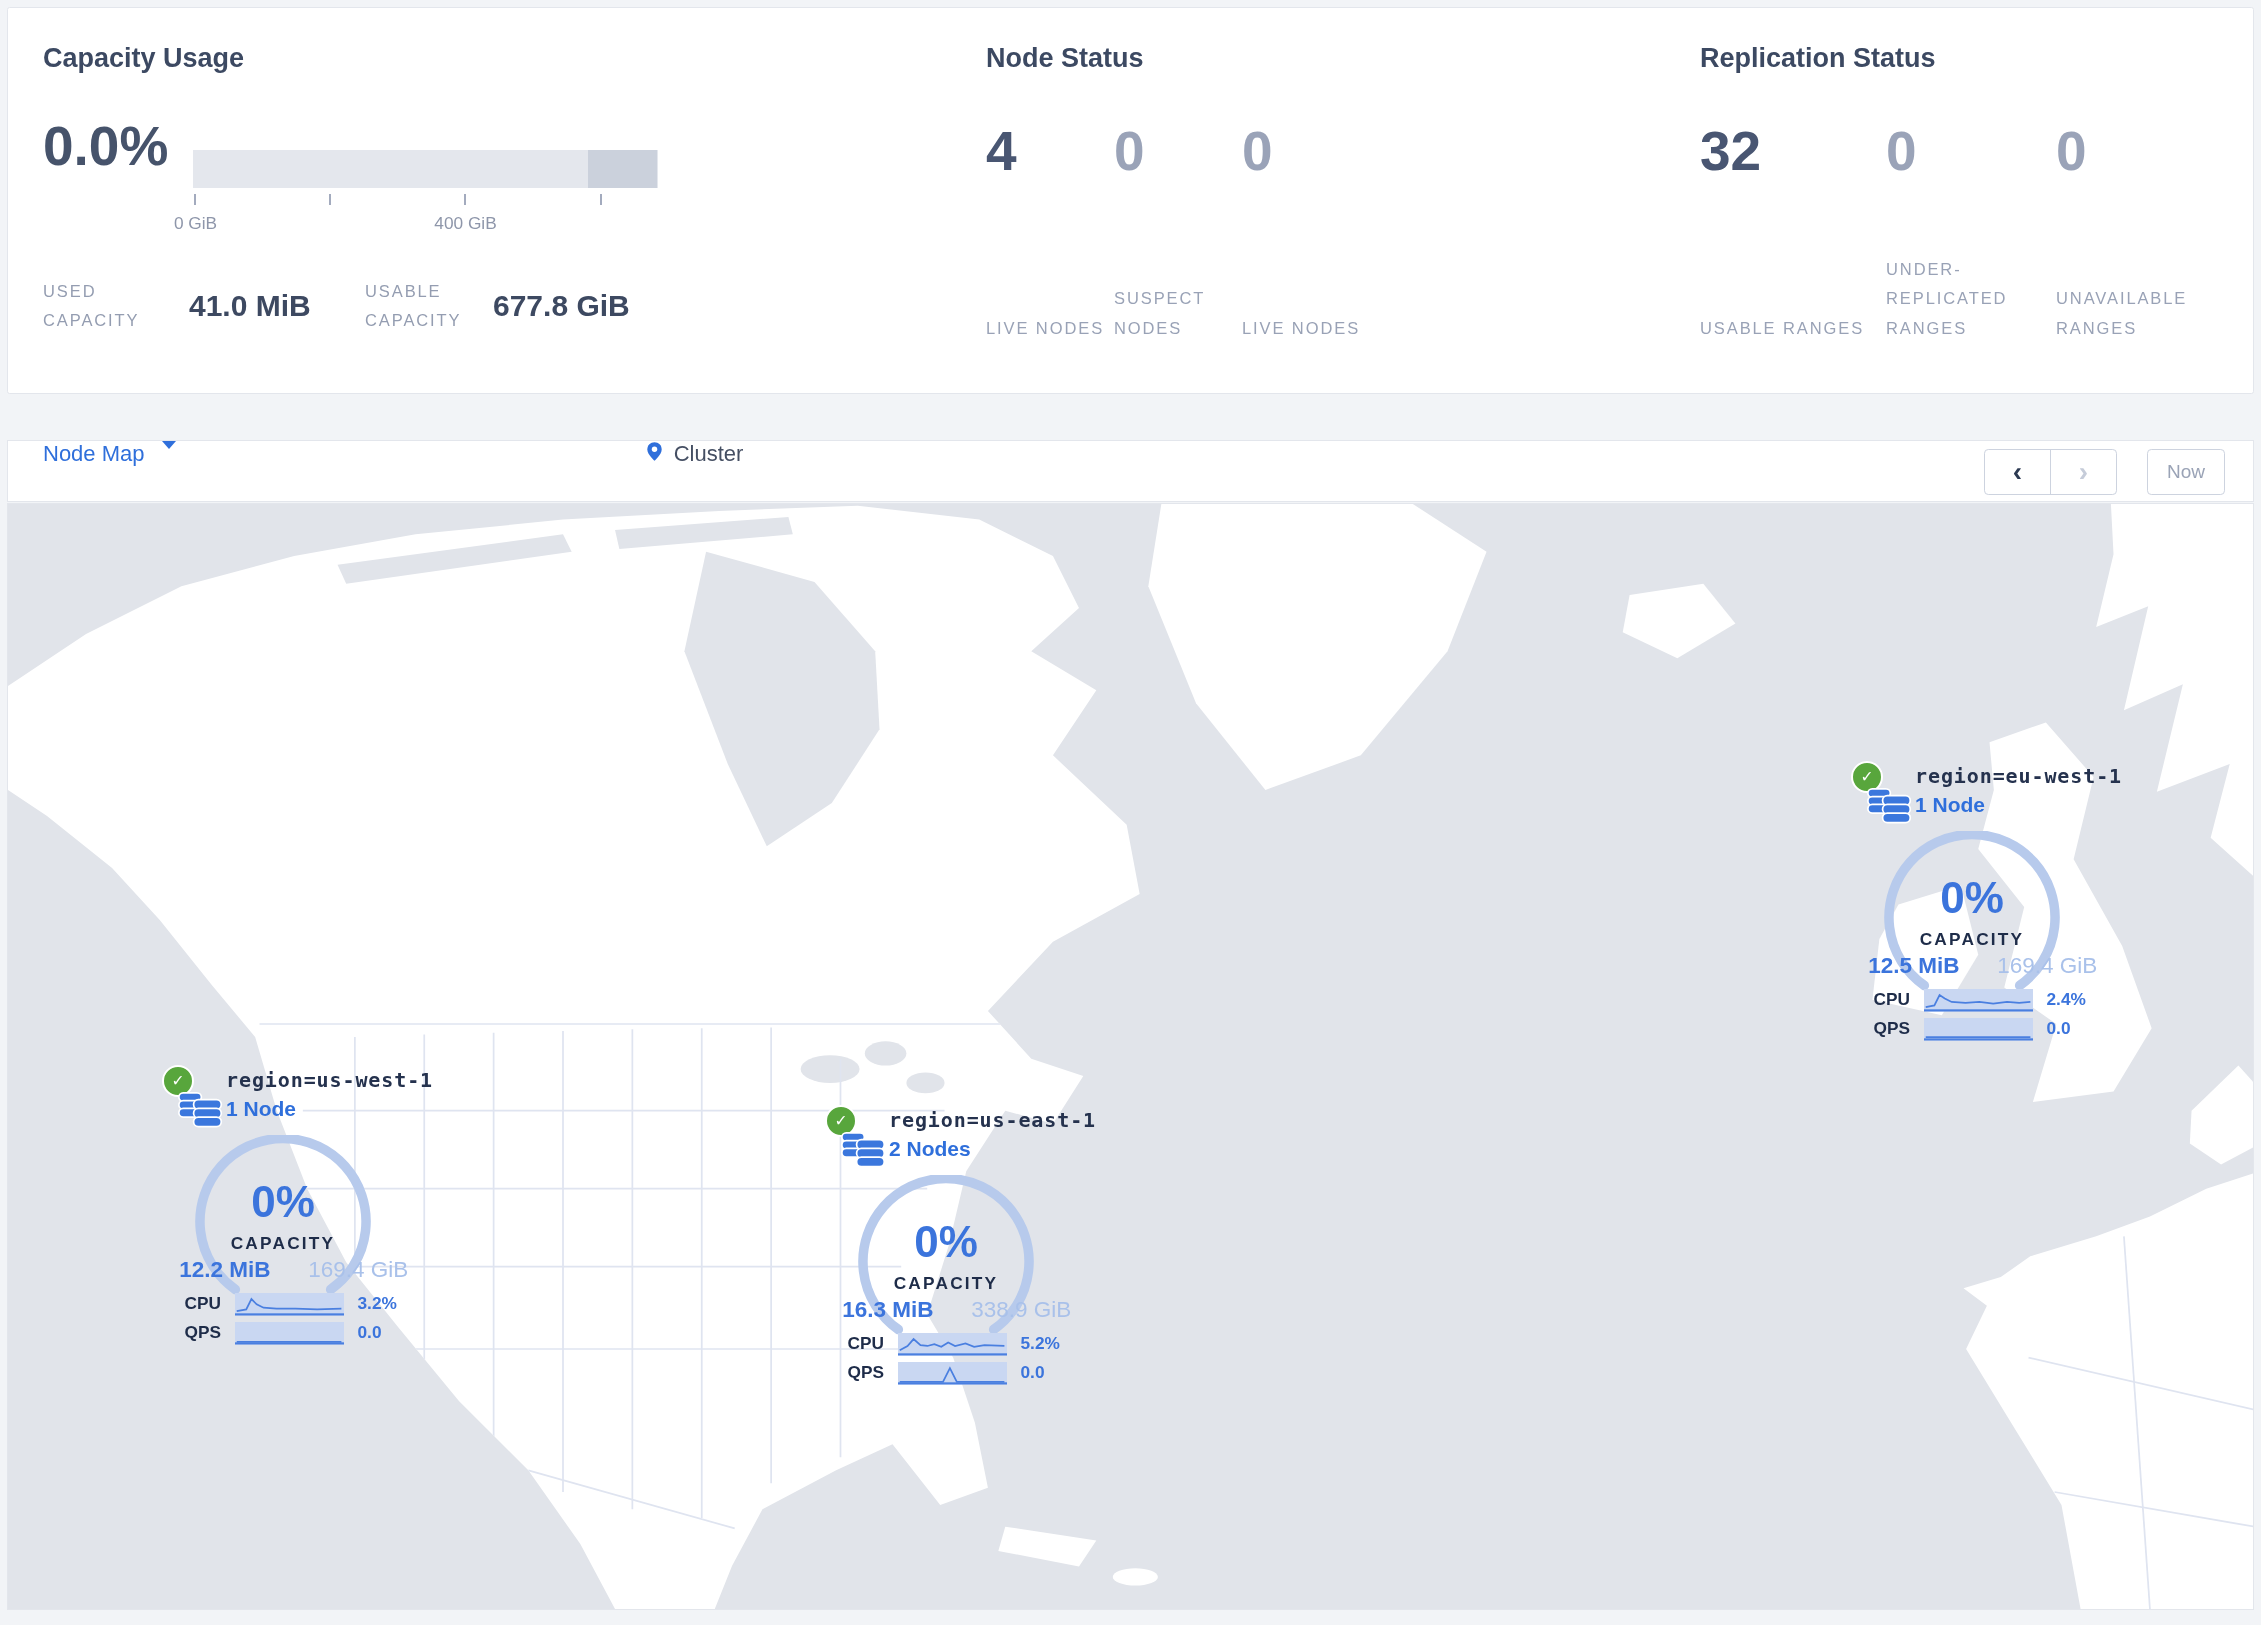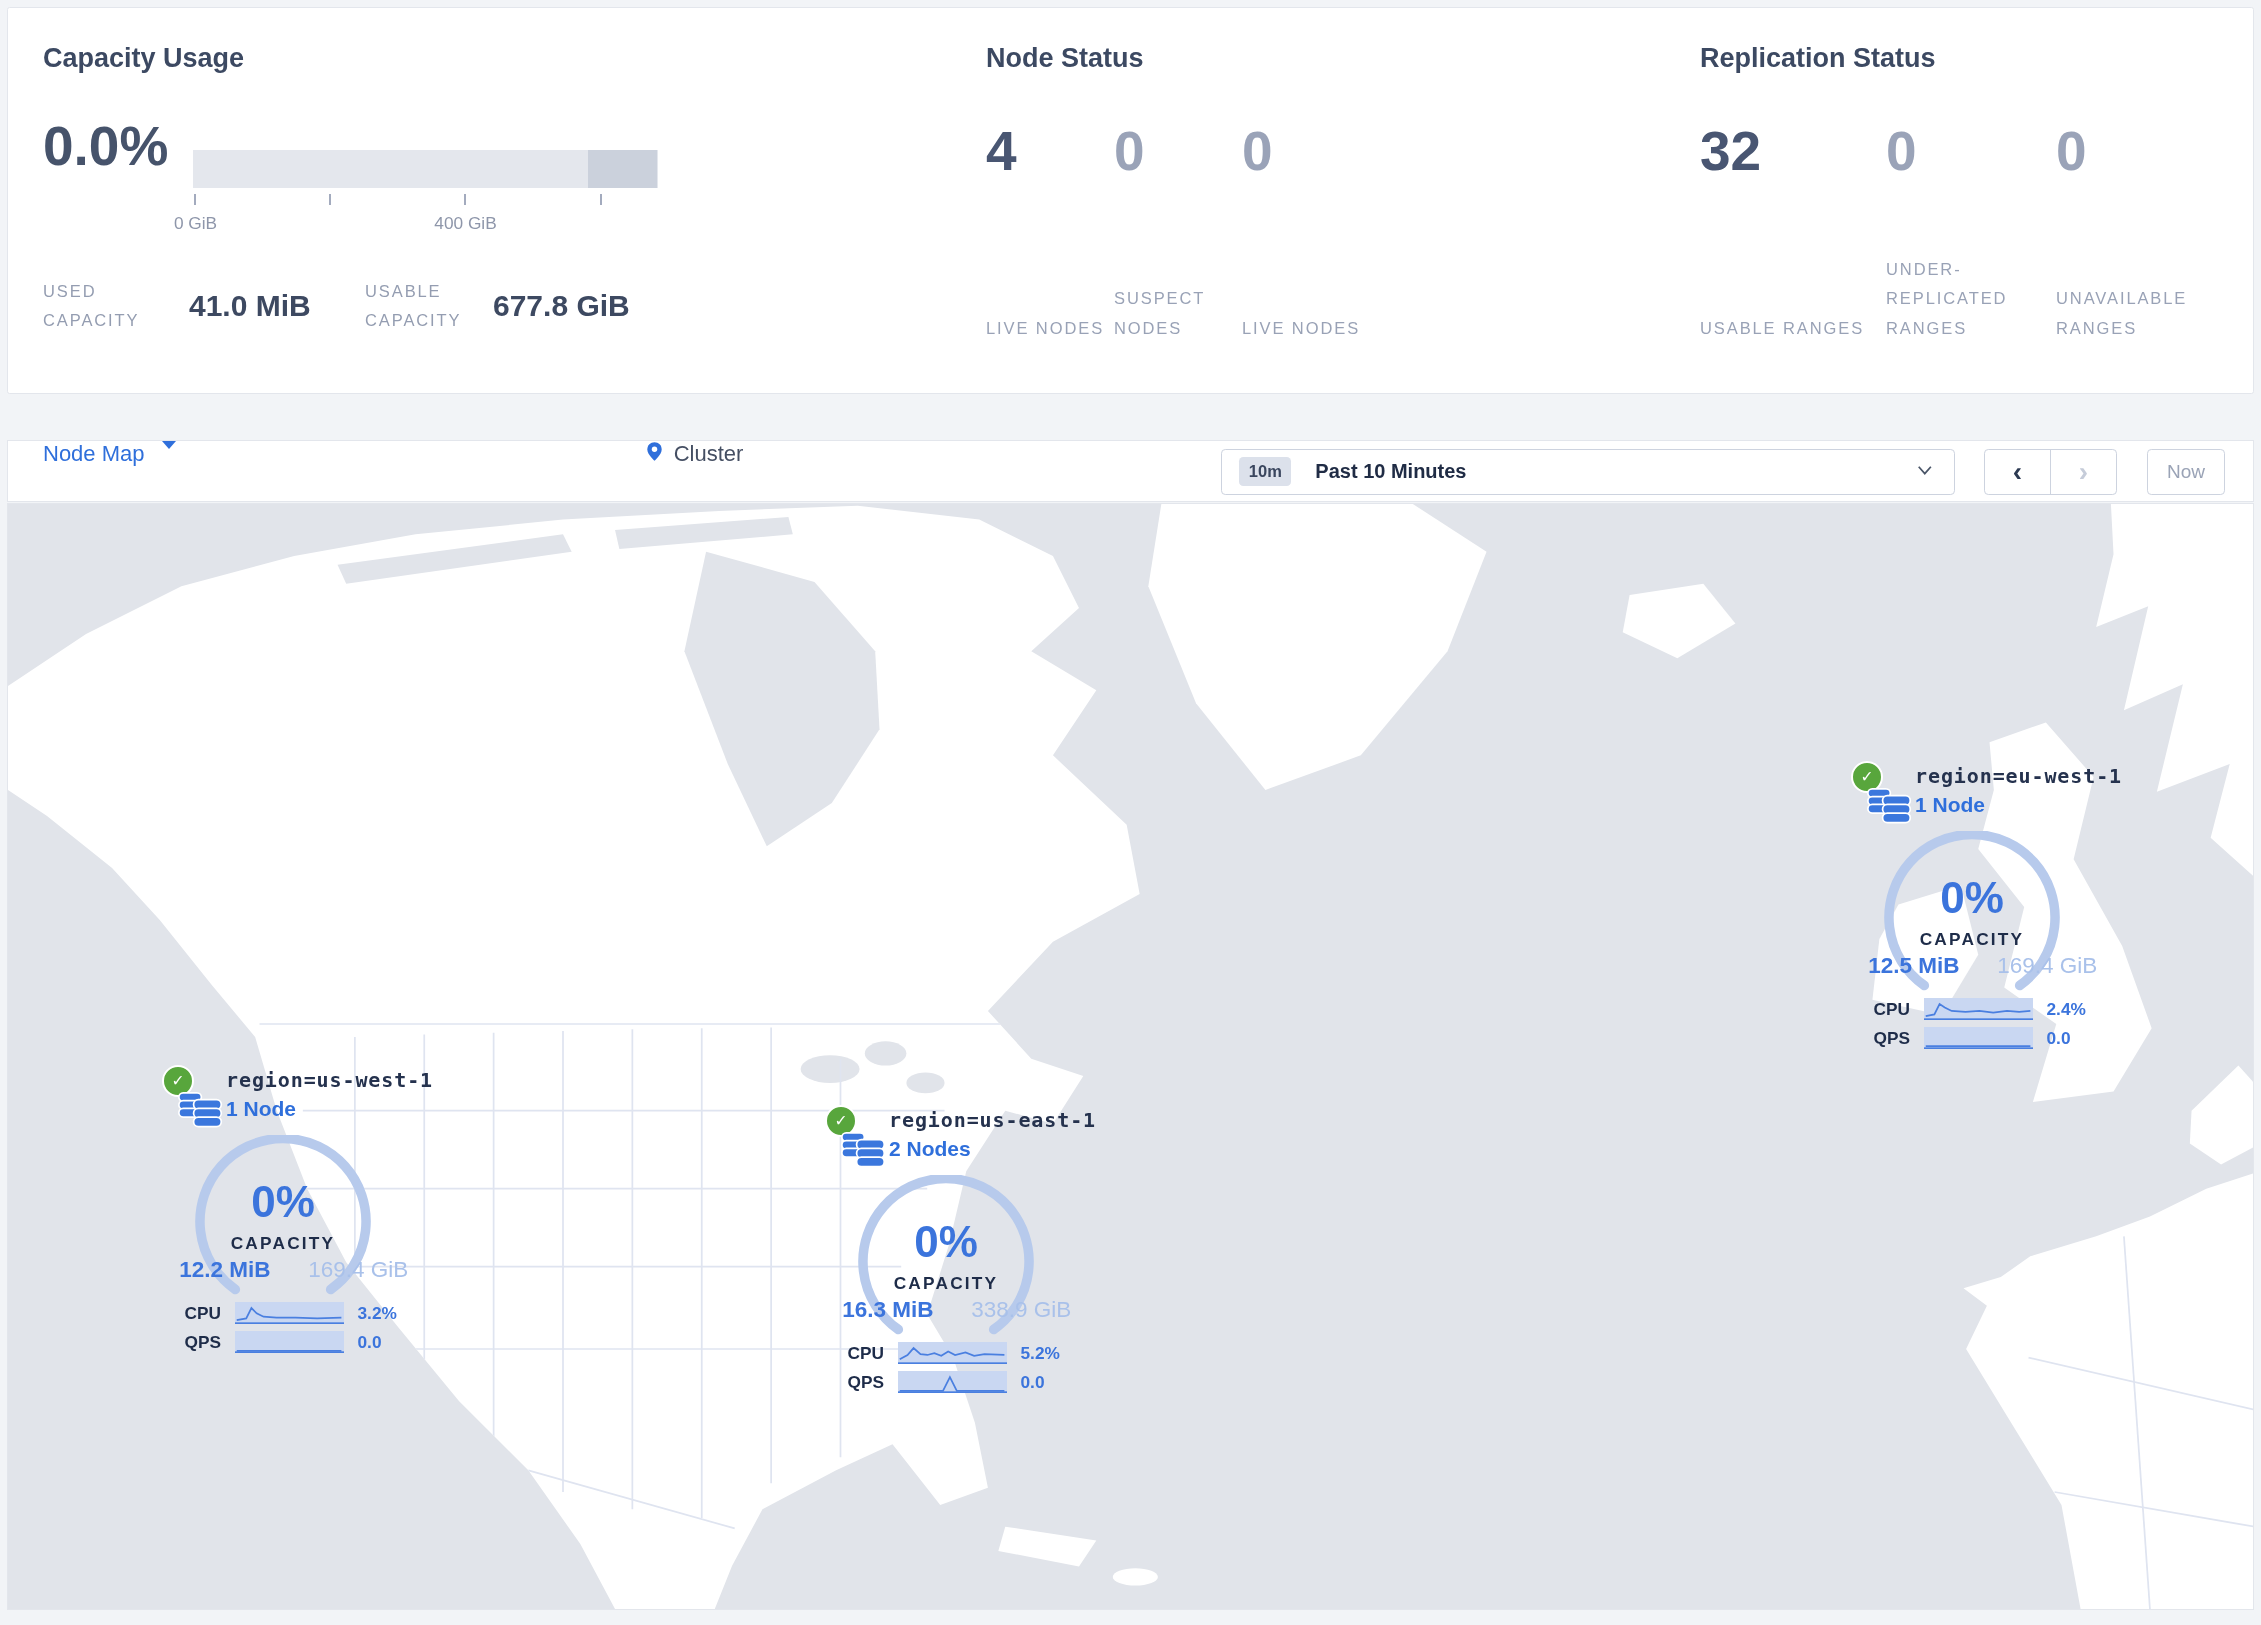--- a/index.html
+++ b/index.html
@@ -58,21 +58,21 @@
   .nbadge .check{position:absolute;left:0;top:3.5px;width:28px;height:28px;border-radius:50%;background:#58a63c;border:2.6px solid #fff;color:#fff;font-size:15.6px;font-weight:700;display:flex;align-items:center;justify-content:center;}
   .nbadge .dbicon{position:absolute;left:15.6px;top:22.5px;}
   .nbadge .rg{position:absolute;left:64px;top:7px;font-family:"DejaVu Sans Mono","Liberation Mono",monospace;font-size:20px;font-weight:700;color:#25324e;letter-spacing:0.9px;white-space:nowrap;}
   .nbadge .nc{position:absolute;left:64px;top:36px;font-size:21px;font-weight:700;color:#2f6fdb;white-space:nowrap;}
   .nbadge .gauge{position:absolute;left:12px;top:74px;}
   .nbadge .gp{position:absolute;left:12px;top:116px;width:218px;text-align:center;font-size:44px;font-weight:700;color:#3b74dc;}
   .nbadge .gl{position:absolute;left:12px;top:172px;width:218px;text-align:center;font-size:17.3px;font-weight:700;color:#1e2c49;letter-spacing:2.2px;}
   .nbadge .vals{position:absolute;left:17.3px;top:196px;width:229px;display:flex;justify-content:space-between;align-items:baseline;}
   .nbadge .used{font-size:22.5px;font-weight:700;color:#3b74dc;white-space:nowrap;}
   .nbadge .cap{font-size:22.5px;font-weight:400;color:#a9c1ea;white-space:nowrap;}
-  .nbadge .mrow{position:absolute;left:22.5px;height:40px;display:flex;align-items:center;}
+  .nbadge .mrow{position:absolute;left:22.5px;height:40px;display:flex;}
   .nbadge .mrow.cpu{top:232px;}
   .nbadge .mrow.qps{top:261px;}
   .nbadge .ml{width:50px;font-size:17.3px;font-weight:700;color:#1e2c49;}
   .nbadge .mv{font-size:17.3px;font-weight:700;color:#3b74dc;margin-left:14px;}
 </style>
 </head>
 <body>
 
 <div id="app">
 
@@ -129,27 +129,20 @@
     <div id="view-select">
       <span class="lbl">Node Map</span>
       <span class="tri"></span>
     </div>
     <div id="crumb">
       <svg width="21" height="21" viewBox="0 0 24 24">
         <path d="M12 1.5 C7.4 1.5 3.8 5.1 3.8 9.6 c0 5.9 8.2 12.9 8.2 12.9 s8.2 -7 8.2 -12.9 C20.2 5.1 16.6 1.5 12 1.5 z" fill="#2f6fdb"></path>
         <circle cx="12" cy="9.4" r="3.1" fill="#fff"></circle>
       </svg>
       <span class="lbl">Cluster</span>
-    </div>
-    <div id="time-select" class="tbox">
-      <span class="badge10m">10m</span>
-      <span class="range-label">Past 10 Minutes</span>
-      <svg id="time-chevron" width="15.6" height="10.4" viewBox="0 0 18 12">
-        <polyline points="2,2 9,10 16,2" fill="none" stroke="#4a5568" stroke-width="2"></polyline>
-      </svg>
     </div>
     <div id="stepper" class="tbox">
       <div class="step prev">‹</div>
       <div class="step next">›</div>
     </div>
     <div id="now-btn" class="tbox">Now</div>
   </div>
 
   <div id="map-pane">
     <svg id="worldmap" width="2246" height="1105" viewBox="0 0 2590 1275" preserveAspectRatio="none">

